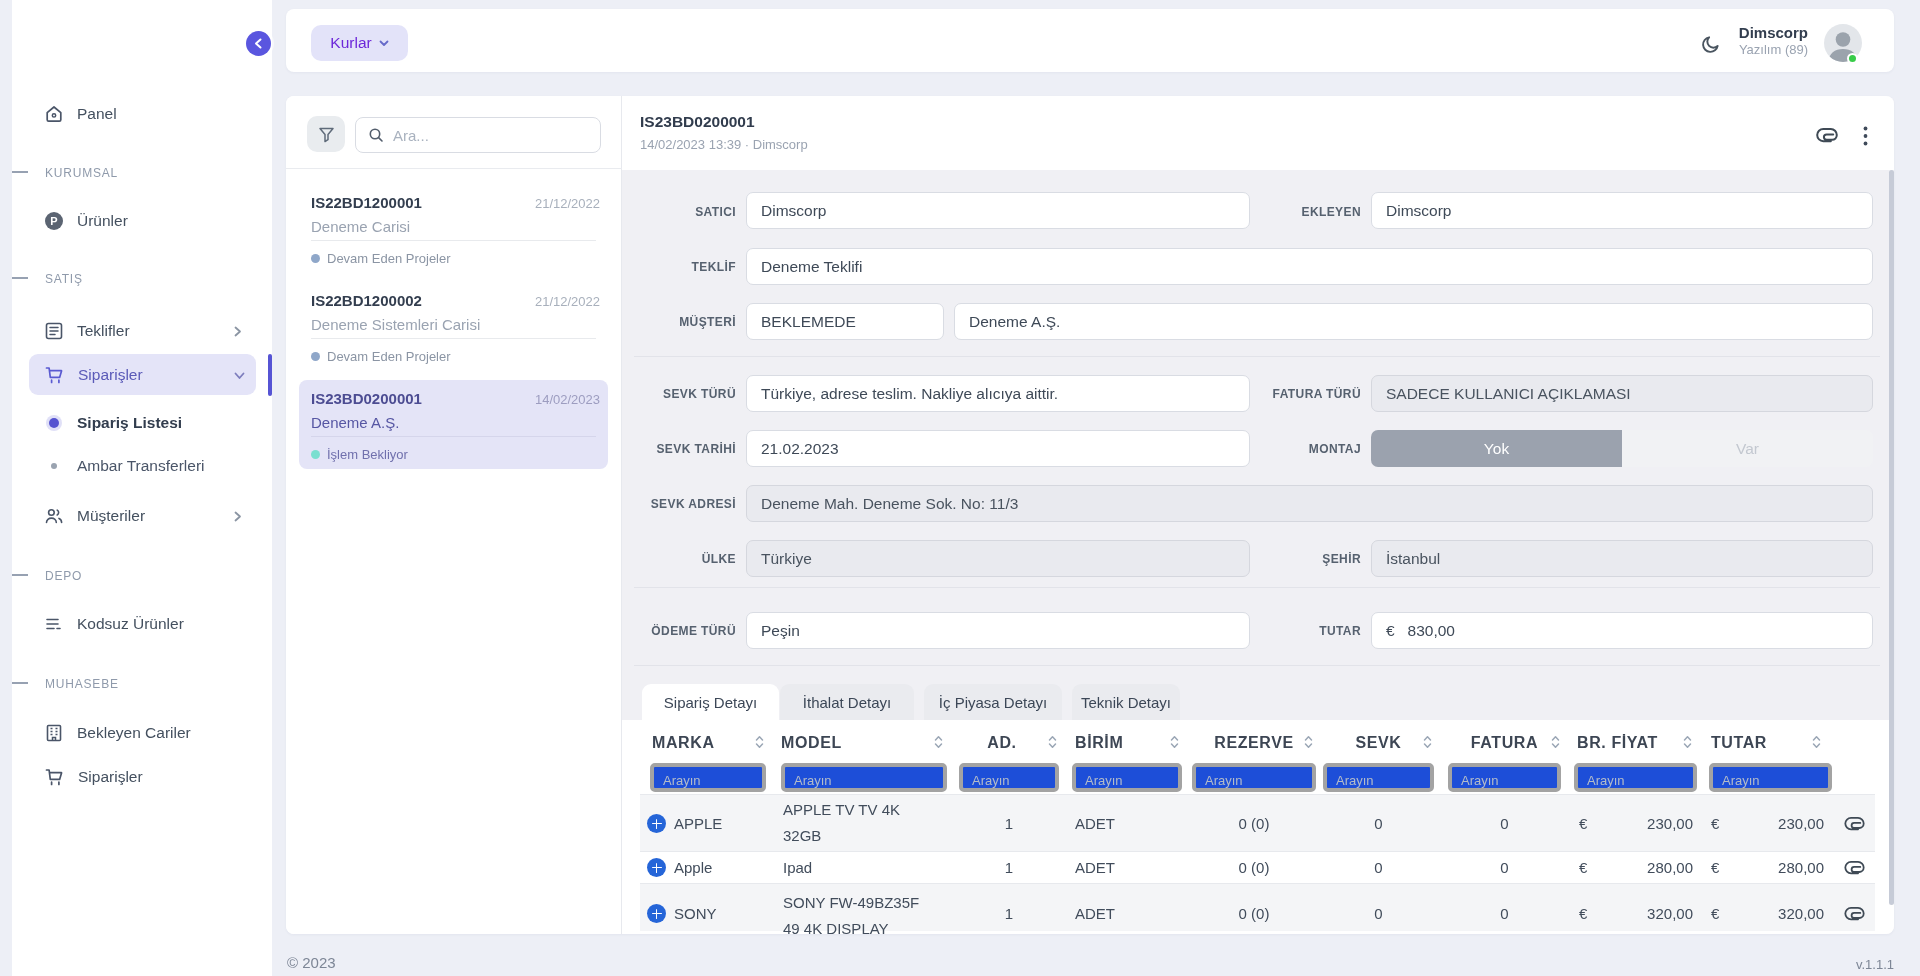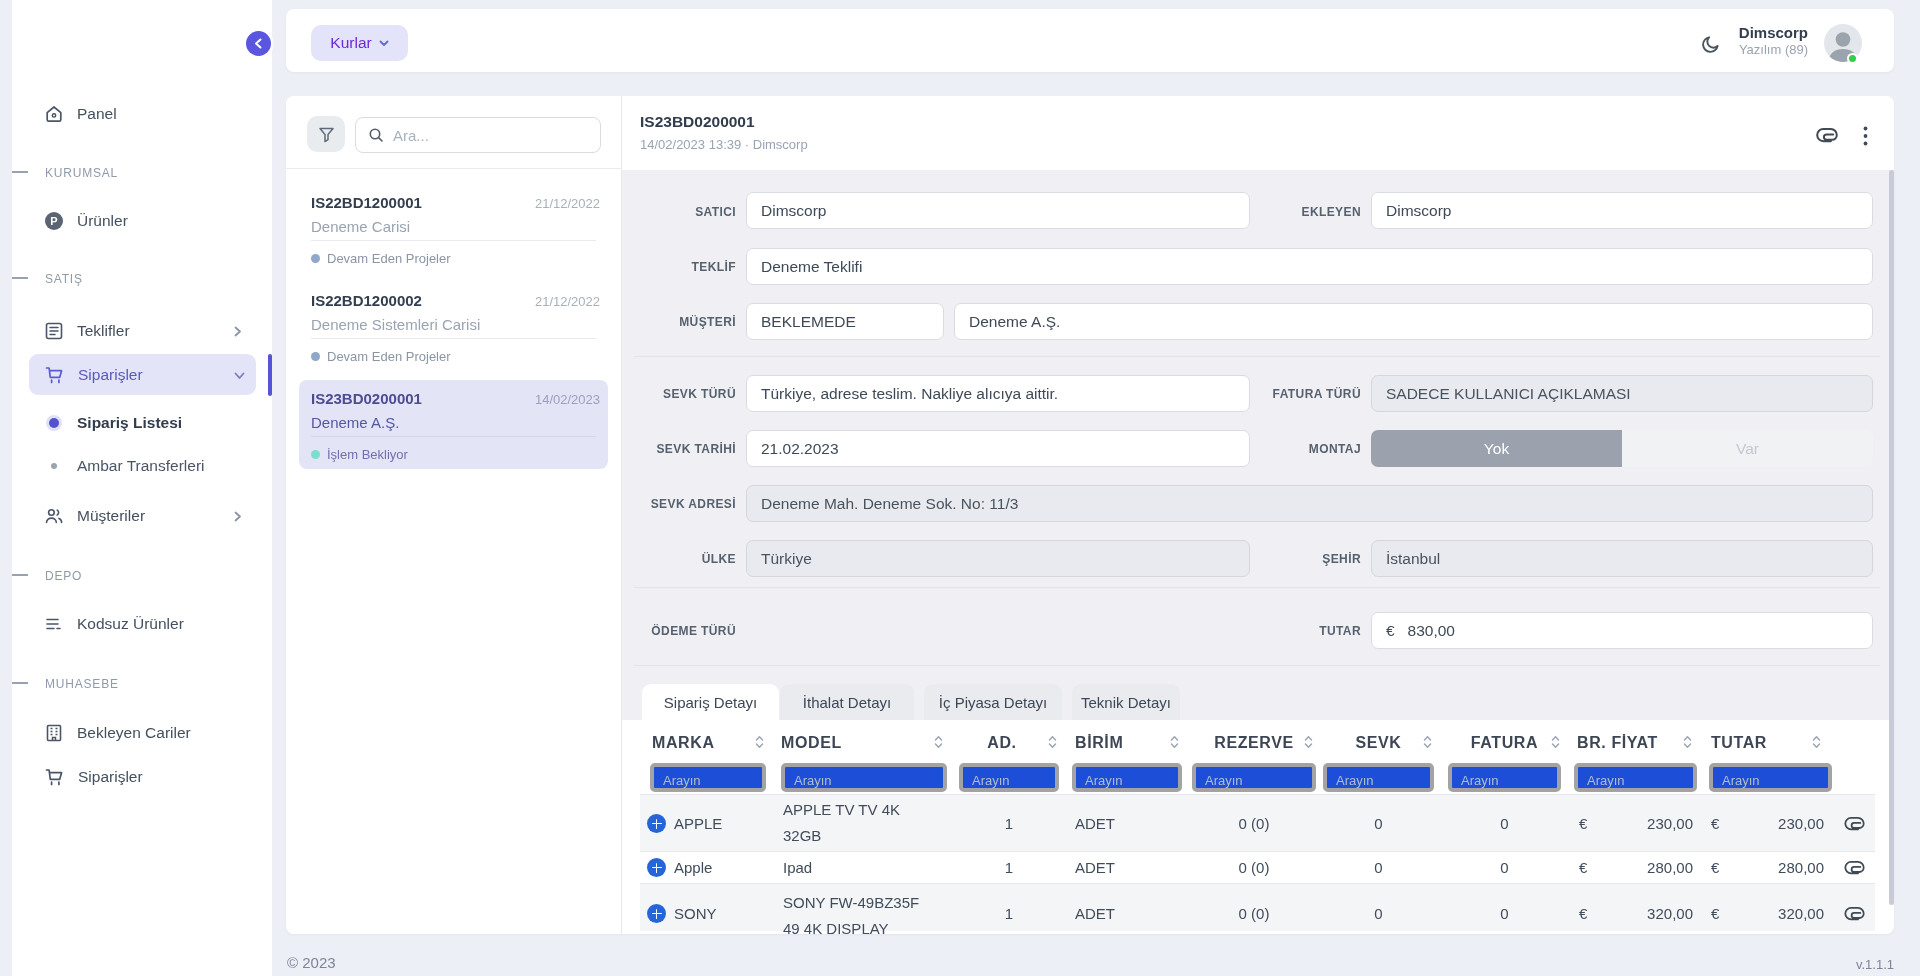--- a/index.html
+++ b/index.html
@@ -238,20 +238,21 @@
     <div class="flabel" style="left:0; width:114px; top:401px;">SEVK ADRESİ</div>
     <div class="inp dis" style="left:124px; top:389px; width:1127px;">Deneme Mah. Deneme Sok. No: 11/3</div>
 
     <div class="flabel" style="left:0; width:114px; top:456px;">ÜLKE</div>
     <div class="inp dis" style="left:124px; top:444px; width:504px;">Türkiye</div>
     <div class="flabel" style="left:540px; width:199px; top:456px;">ŞEHİR</div>
     <div class="inp dis" style="left:749px; top:444px; width:502px;">İstanbul</div>
     <div class="fdiv" style="top:491px"></div>
 
     <div class="flabel" style="left:0; width:114px; top:528px;">ÖDEME TÜRÜ</div>
+    <div class="inp" style="left:124px; top:516px; width:504px;">Peşin</div>
     <div class="flabel" style="left:540px; width:199px; top:528px;">TUTAR</div>
     <div class="inp" style="left:749px; top:516px; width:502px;">€&nbsp;&nbsp;&nbsp;830,00</div>
     <div class="fdiv" style="top:569px"></div>
 
     <div class="tab on" style="left:20px; width:137px;">Sipariş Detayı</div>
     <div class="tab" style="left:158px; width:134px;">İthalat Detayı</div>
     <div class="tab" style="left:302px; width:138px;">İç Piyasa Detayı</div>
     <div class="tab" style="left:450px; width:108px;">Teknik Detayı</div>
 
     <div id="tablebg">

